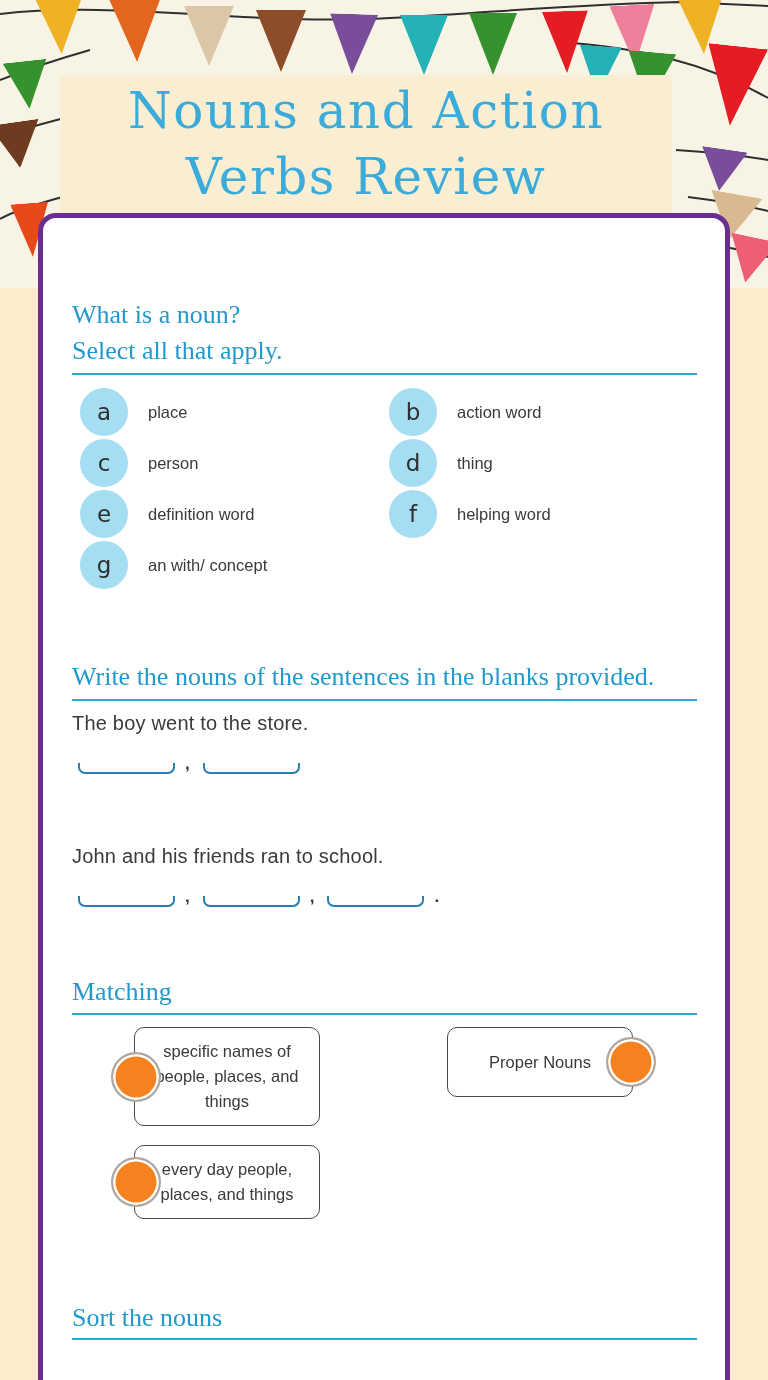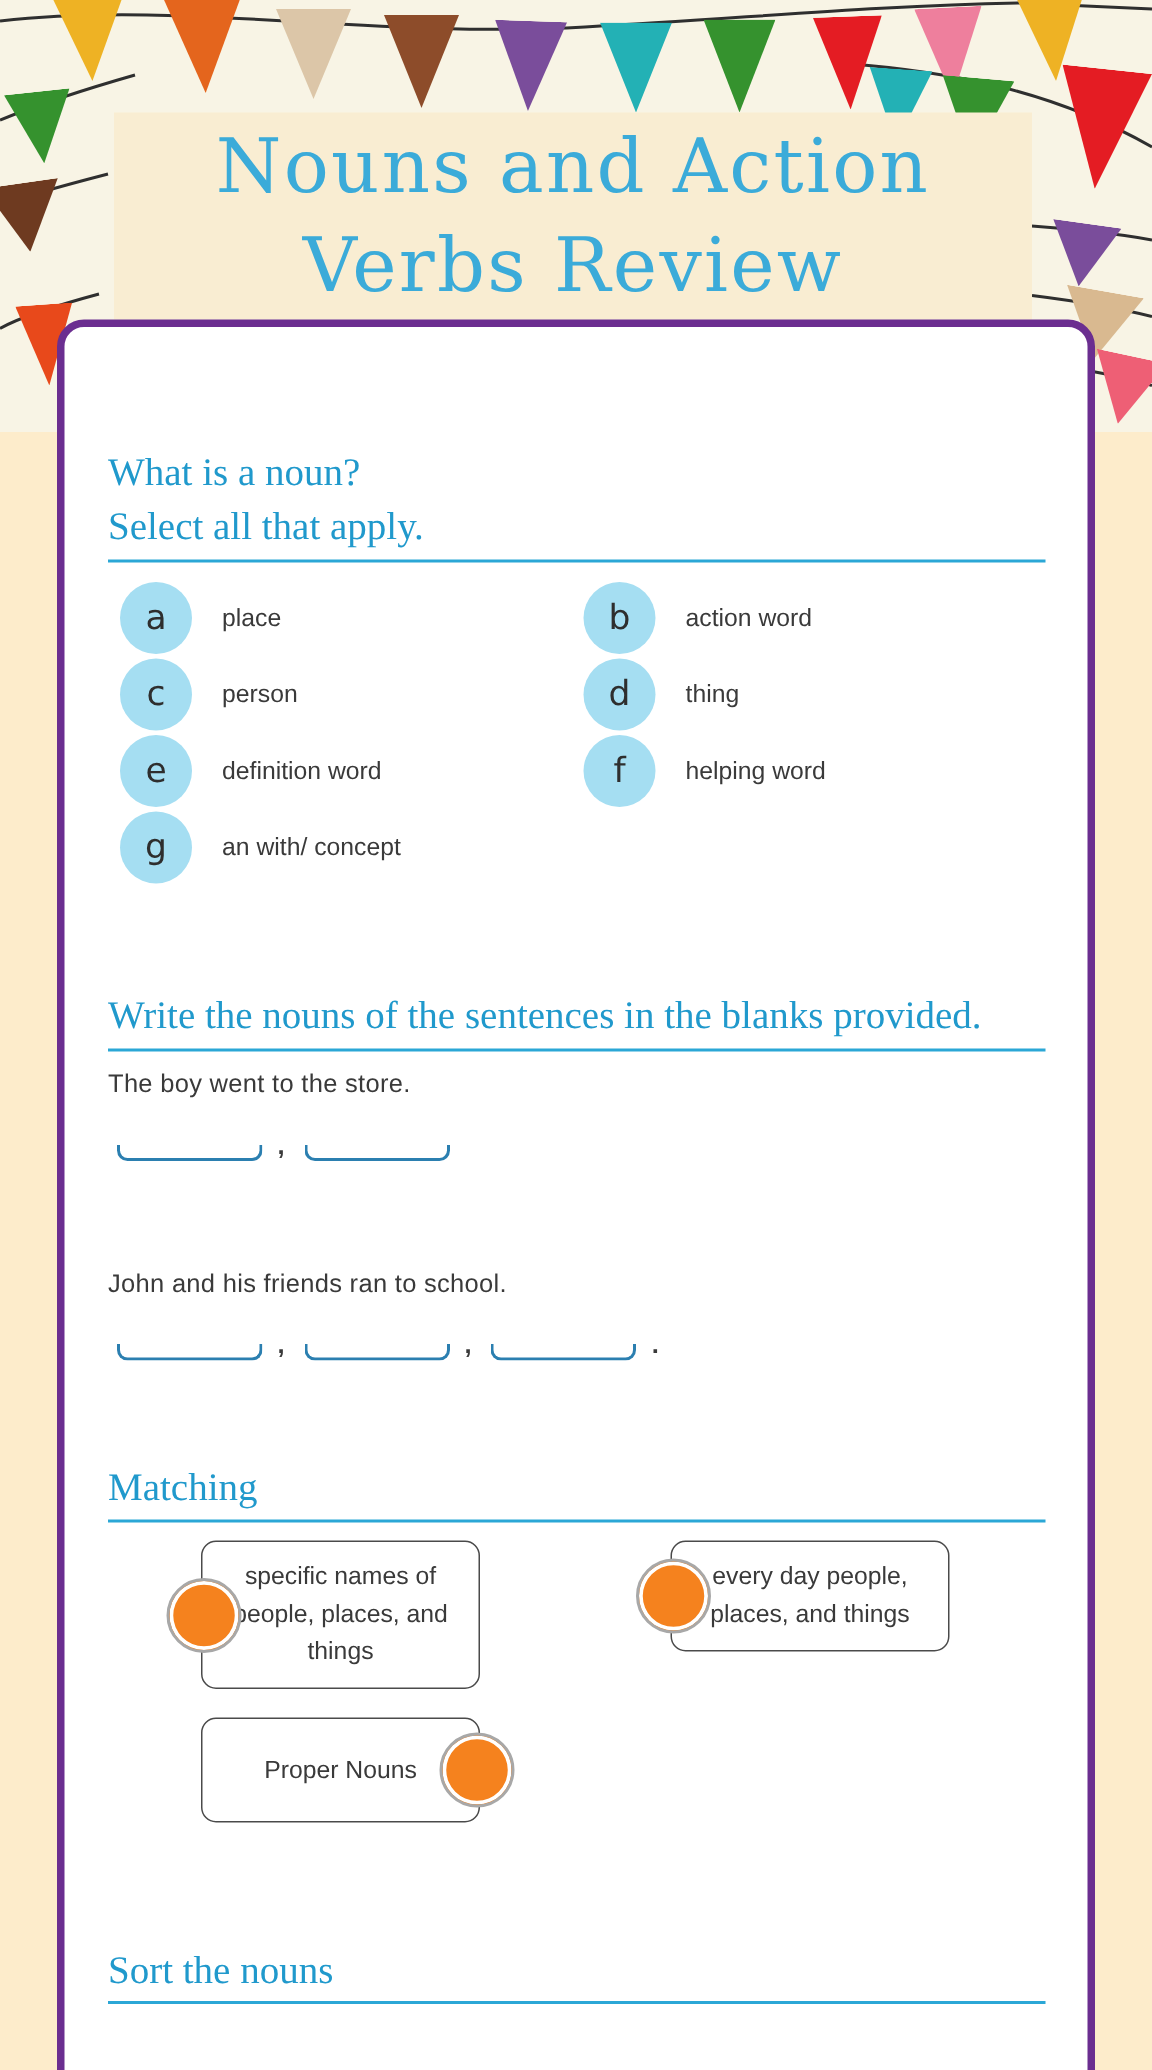--- a/index.html
+++ b/index.html
@@ -18,31 +18,31 @@
     --text-dark:#3a3a3a;
     --string:#2f2f2f;
   }
   html,body{margin:0;padding:0;background:var(--paper-bottom);}
   .stage{position:relative;width:768px;height:1380px;overflow:hidden;
          font-family:"Liberation Sans",sans-serif;background:var(--paper-bottom);}
   .banner{position:absolute;top:0;left:0;width:768px;height:288px;background:var(--paper-top);z-index:1;}
   .strings-svg{position:absolute;top:0;left:0;width:768px;height:288px;}
   .flags{position:absolute;top:0;left:0;width:768px;height:288px;}
   .flag{position:absolute;clip-path:polygon(0 0,100% 0,50% 100%);}
-  .title-box{position:absolute;left:76px;top:75px;width:612px;height:138px;background:var(--title-box-bg);
+  .title-box{position:absolute;left:60px;top:75px;width:612px;height:138px;background:var(--title-box-bg);
              z-index:2;display:flex;align-items:center;justify-content:center;}
   .title-text{font-family:"DejaVu Serif",serif;font-size:50px;line-height:66px;letter-spacing:1.5px;
               color:var(--title-blue);text-align:center;width:560px;}
   .card{position:absolute;left:38px;top:213px;width:692px;height:1260px;box-sizing:border-box;
         background:#fff;border:5px solid var(--purple);border-radius:18px;z-index:3;
         padding:0 28px 0 29px;overflow:hidden;}
   .h2{font-family:"Liberation Serif",serif;font-weight:400;font-size:26px;line-height:27px;
       color:var(--accent-blue);margin:0;}
   .rule{height:2px;background:var(--rule-blue);margin:0;}
-  .body-text{font-size:17px;line-height:20px;color:var(--text-dark);margin:0;letter-spacing:.2px;}
+  .body-text{font-size:20px;line-height:20px;color:var(--text-dark);margin:0;letter-spacing:.2px;}
   #q1-line1{margin-top:83px;}
   #q1-line2{margin-top:9px;}
   #q1-rule{margin-top:9px;}
   .options{display:grid;grid-template-columns:309px auto;row-gap:3px;margin:13px 0 0 8px;}
   .option{display:flex;align-items:center;height:48px;cursor:pointer;}
   .letter-circle{width:48px;height:48px;border-radius:50%;background:var(--circle-blue);
                  display:flex;align-items:center;justify-content:center;flex:0 0 48px;
                  font-family:"DejaVu Sans",cursive,sans-serif;font-size:23px;color:#2e2e2e;margin-right:20px;}
   .option-label{font-size:16.5px;color:var(--text-dark);}
   #q2-title{margin-top:74px;}
@@ -175,26 +175,26 @@
       </div>
 
     <h2 class="h2" id="q3-title">Matching</h2>
     <div class="rule" id="q3-rule"></div>
     <div class="match-grid">
         <div class="match-box">
           <span>specific names of people, places, and things</span>
           <span class="connector left"></span>
         </div>
         <div class="match-box">
+          <span>Proper Nouns</span>
+          <span class="connector right"></span>
+        </div>
+        <div class="match-box">
           <span>every day people, places, and things</span>
           <span class="connector left"></span>
         </div>
-        <div class="match-box">
-          <span>Proper Nouns</span>
-          <span class="connector right"></span>
-        </div>
       </div>
 
     <h2 class="h2" id="q4-title">Sort the nouns</h2>
     <div class="rule" id="q4-rule"></div>
 
   </div>
 </div>
 
 </body></html>

